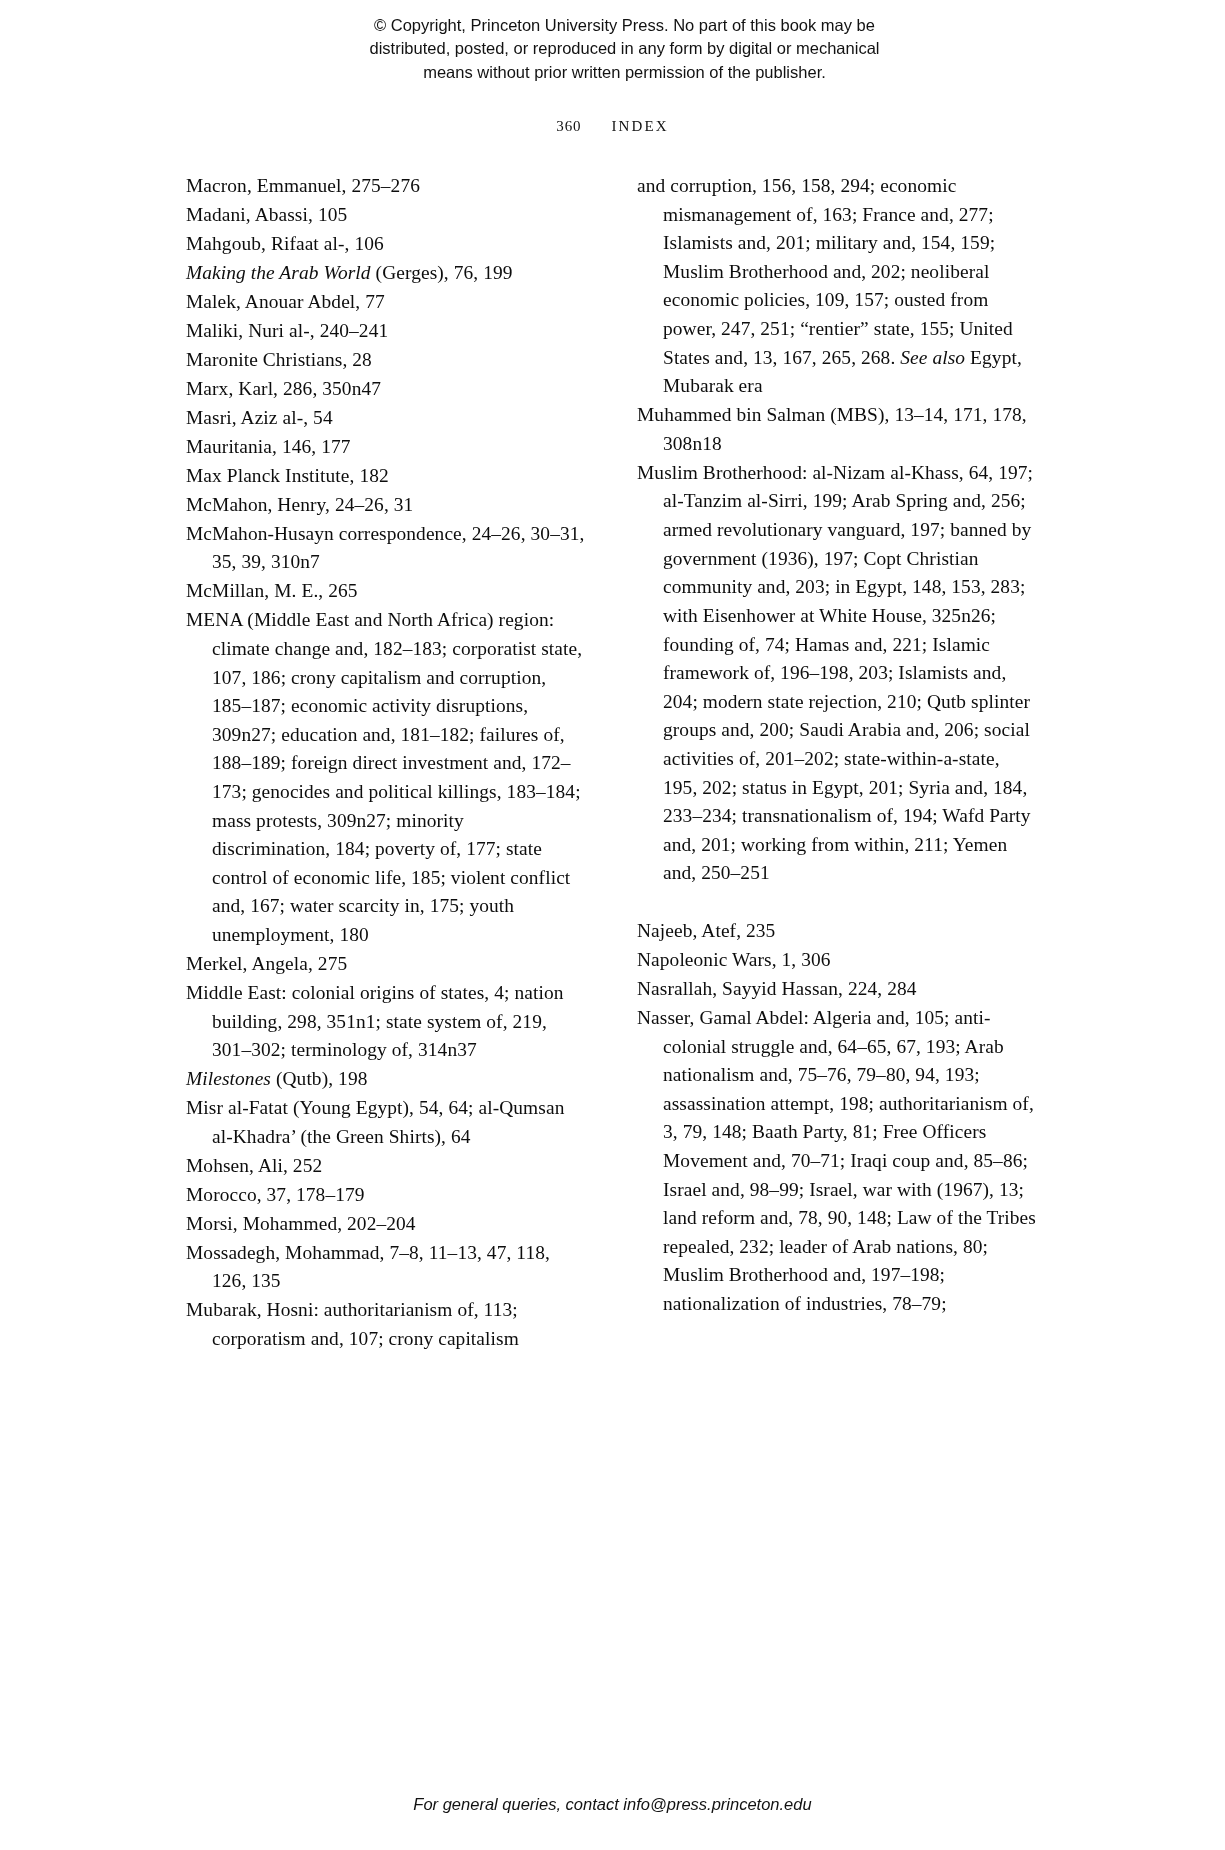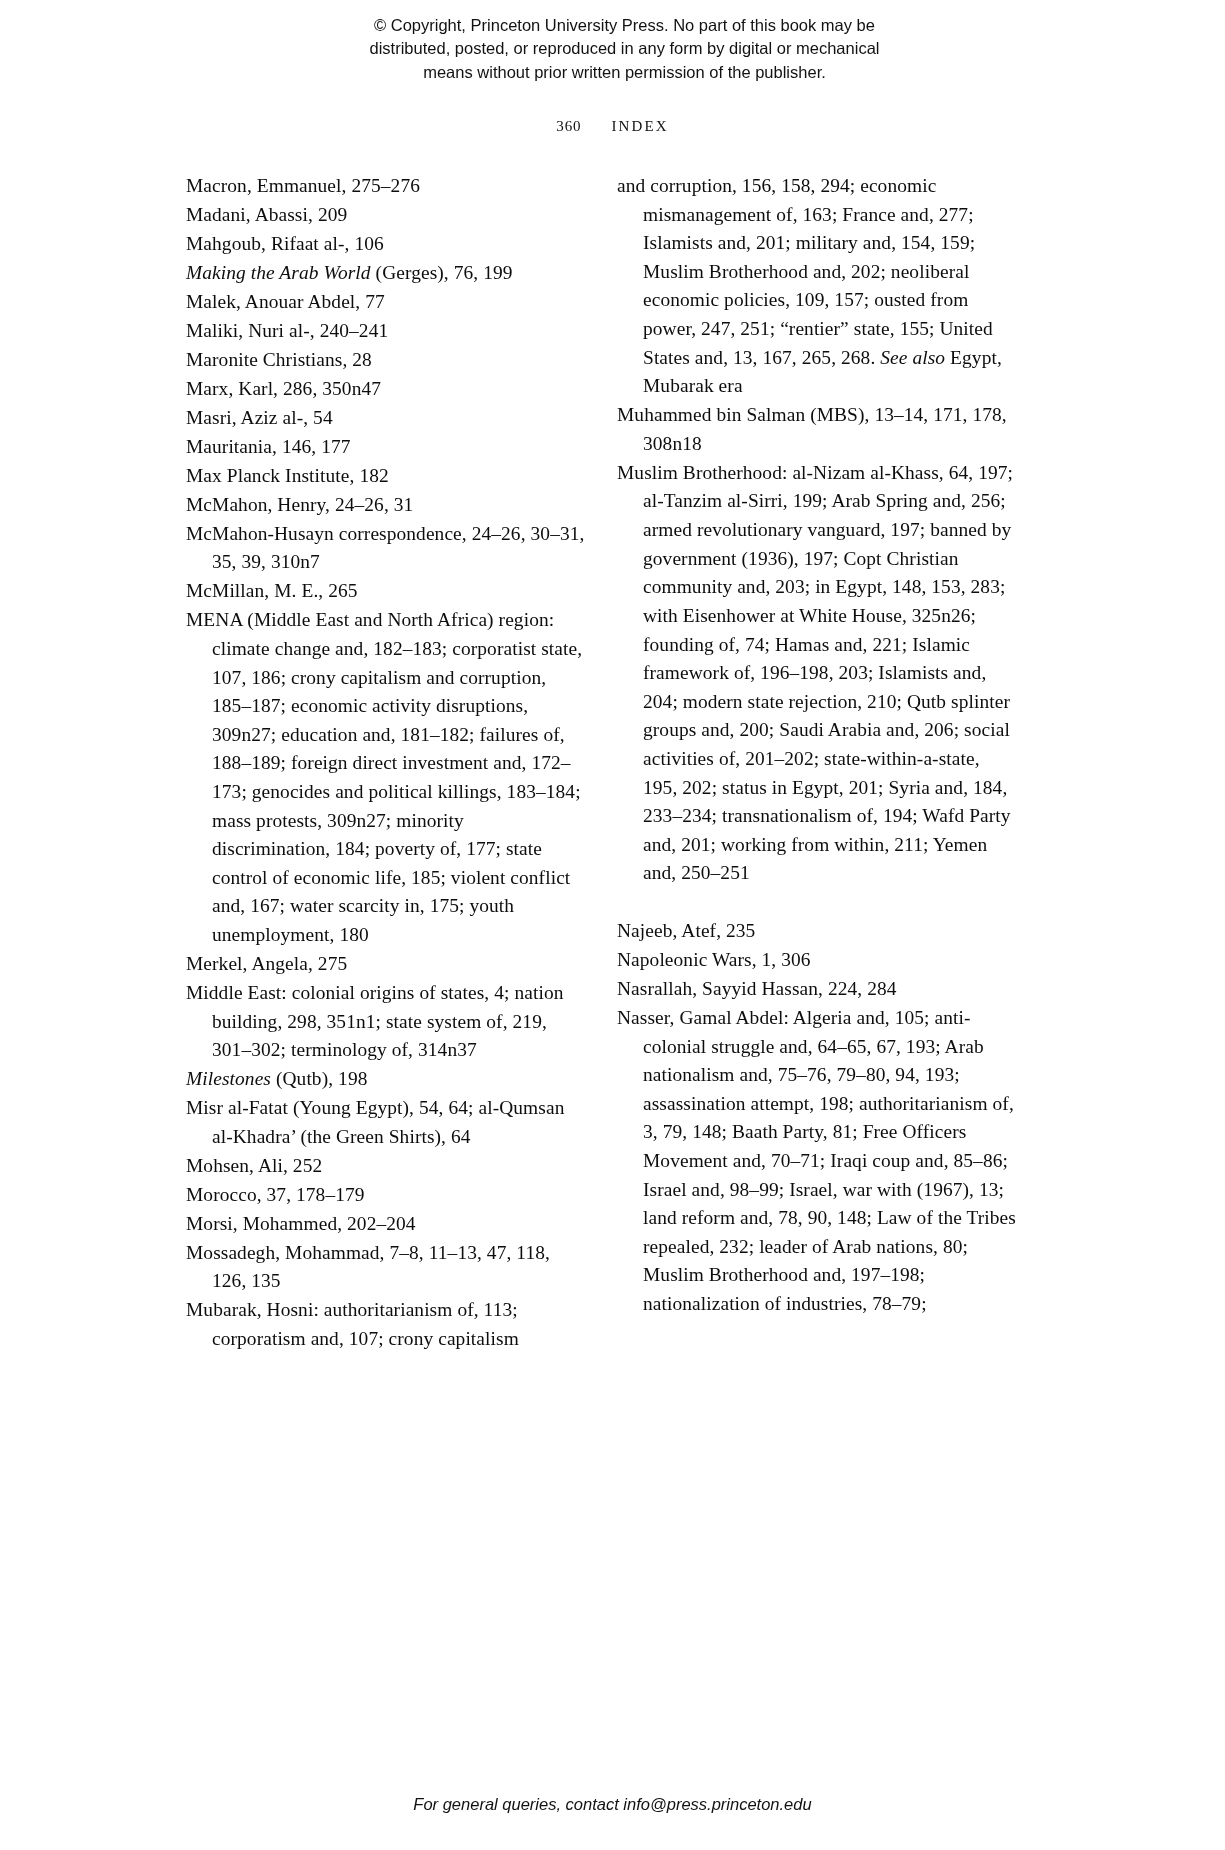--- a/index.html
+++ b/index.html
@@ -47,21 +47,21 @@
   .running-head .label {
     font-variant: small-caps;
     letter-spacing: 0.14em;
   }
   .index-columns {
     position: absolute;
     top: 172px;
     left: 186px;
     width: 858px;
     display: flex;
-    gap: 32px;
+    gap: 52px;
   }
   .column {
     width: 399px;
   }
   .entry {
     font-size: 19.4px;
     line-height: 1.475;
     margin: 0 0 0.02em 0;
     padding-left: 26px;
     text-indent: -26px;
@@ -96,21 +96,21 @@
   <span class="line">means without prior written permission of the publisher.</span>
 </div>
 
 <div class="running-head">
   <span class="folio">360</span><span class="label">INDEX</span>
 </div>
 
 <div class="index-columns">
   <div class="column">
       <p class="entry">Macron, Emmanuel, 275–276</p>
-      <p class="entry">Madani, Abassi, 209</p>
+      <p class="entry">Madani, Abassi, 105</p>
       <p class="entry">Mahgoub, Rifaat al-, 106</p>
       <p class="entry"><i>Making the Arab World</i> (Gerges), 76, 199</p>
       <p class="entry">Malek, Anouar Abdel, 77</p>
       <p class="entry">Maliki, Nuri al-, 240–241</p>
       <p class="entry">Maronite Christians, 28</p>
       <p class="entry">Marx, Karl, 286, 350n47</p>
       <p class="entry">Masri, Aziz al-, 54</p>
       <p class="entry">Mauritania, 146, 177</p>
       <p class="entry">Max Planck Institute, 182</p>
       <p class="entry">McMahon, Henry, 24–26, 31</p>

